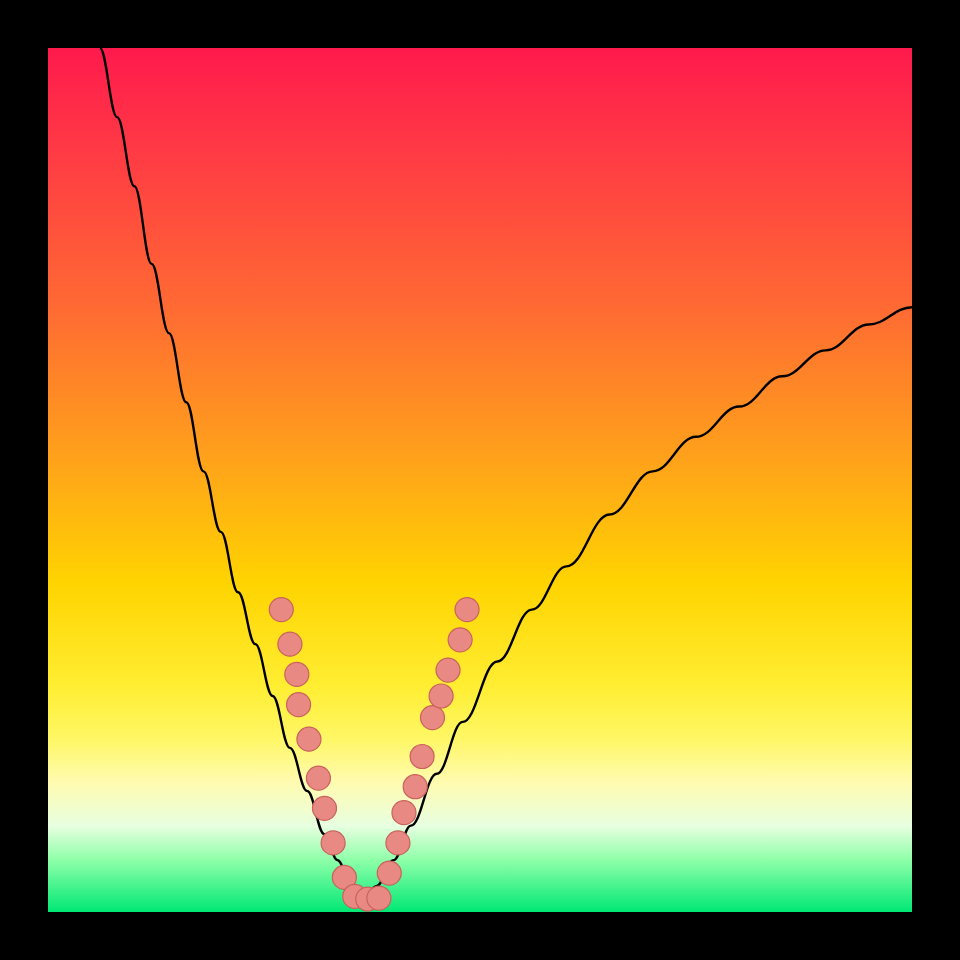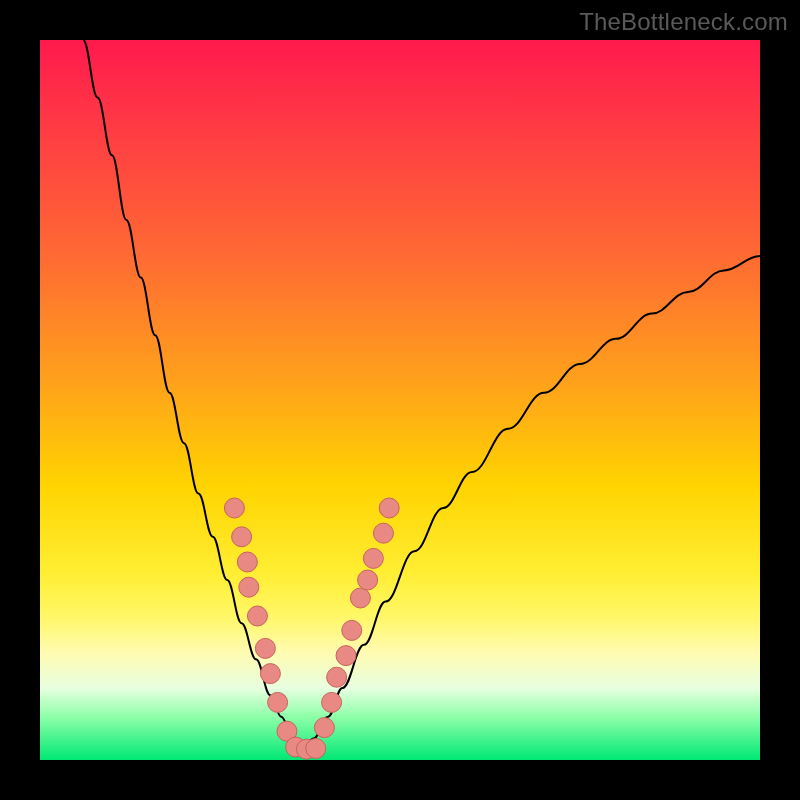--- a/index.html
+++ b/index.html
@@ -82,14 +82,13 @@
           <circle cx="306.00" cy="615.60" r="10" fill="#e98983" stroke="#c9625c" stroke-width="1"></circle>
           <circle cx="311.76" cy="590.40" r="10" fill="#e98983" stroke="#c9625c" stroke-width="1"></circle>
           <circle cx="320.40" cy="558.00" r="10" fill="#e98983" stroke="#c9625c" stroke-width="1"></circle>
           <circle cx="327.60" cy="540.00" r="10" fill="#e98983" stroke="#c9625c" stroke-width="1"></circle>
           <circle cx="333.36" cy="518.40" r="10" fill="#e98983" stroke="#c9625c" stroke-width="1"></circle>
           <circle cx="343.44" cy="493.20" r="10" fill="#e98983" stroke="#c9625c" stroke-width="1"></circle>
           <circle cx="349.20" cy="468.00" r="10" fill="#e98983" stroke="#c9625c" stroke-width="1"></circle>
         </g>
     </svg>
   </div>
-  <div class="watermark">TheBottleneck.com</div>
 </div>
 
 </body></html>

